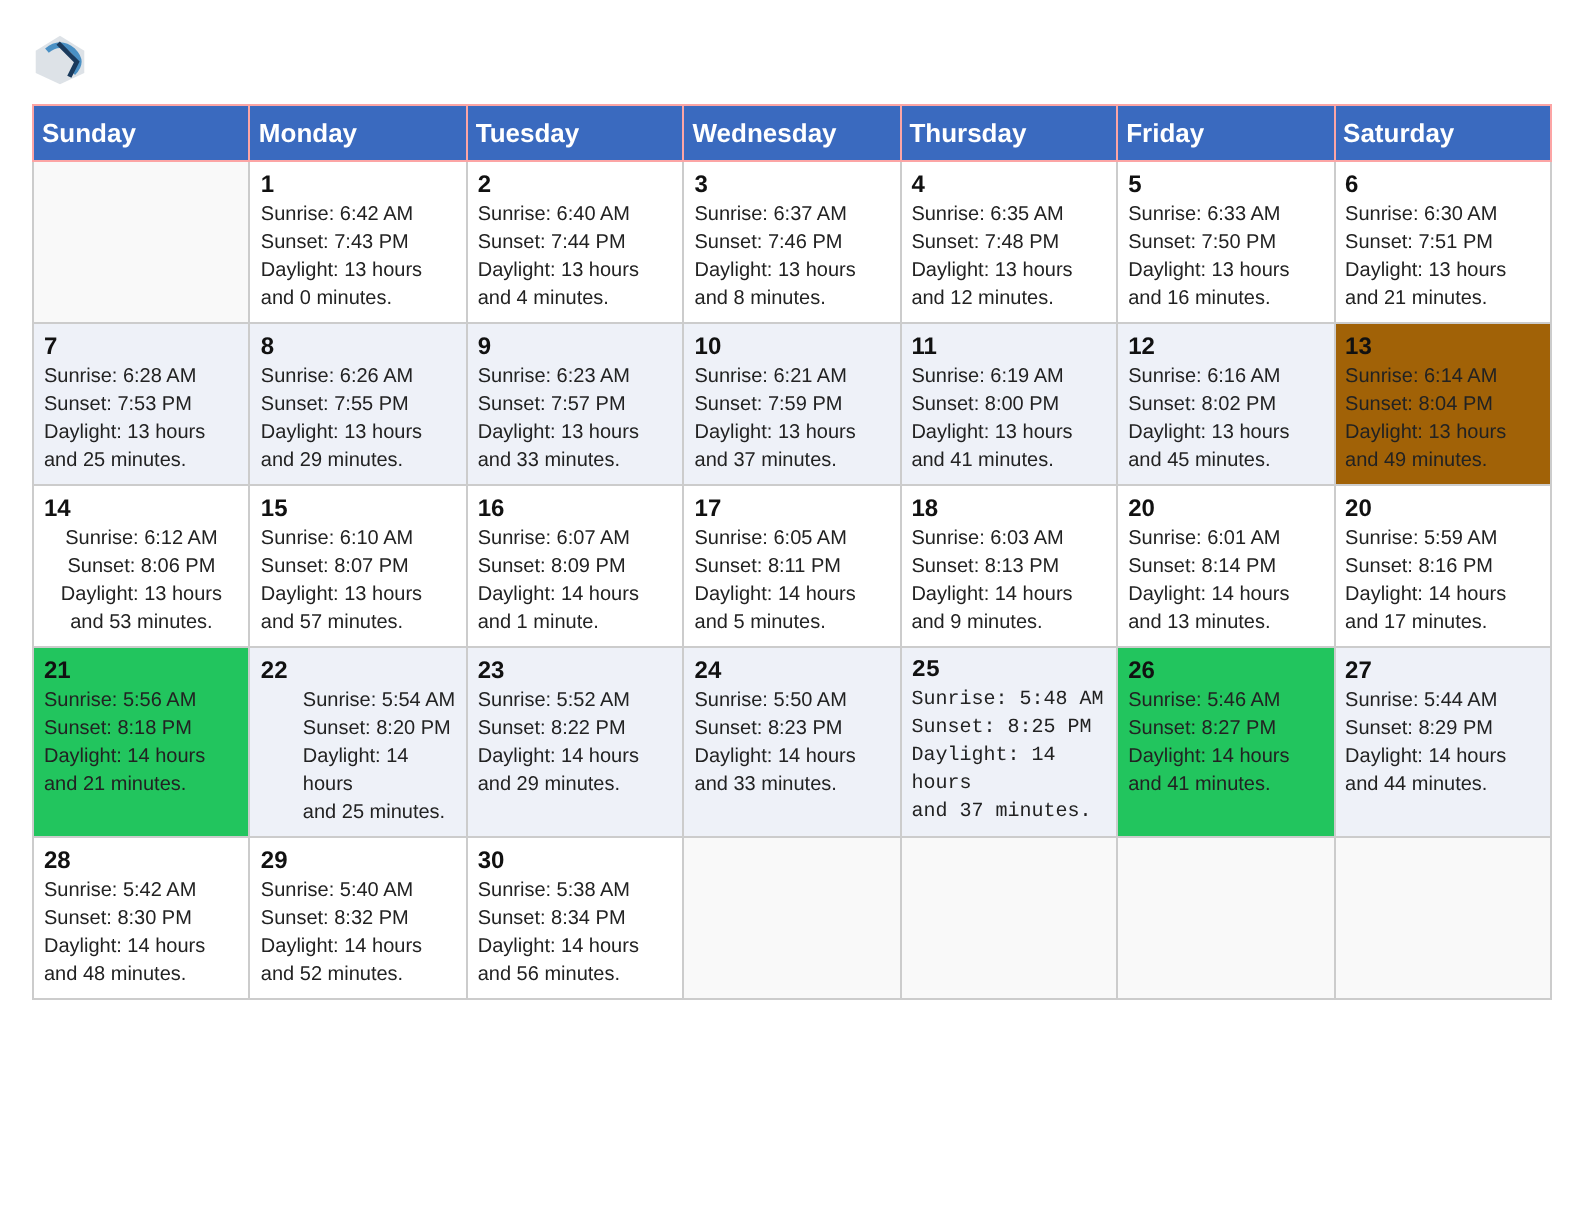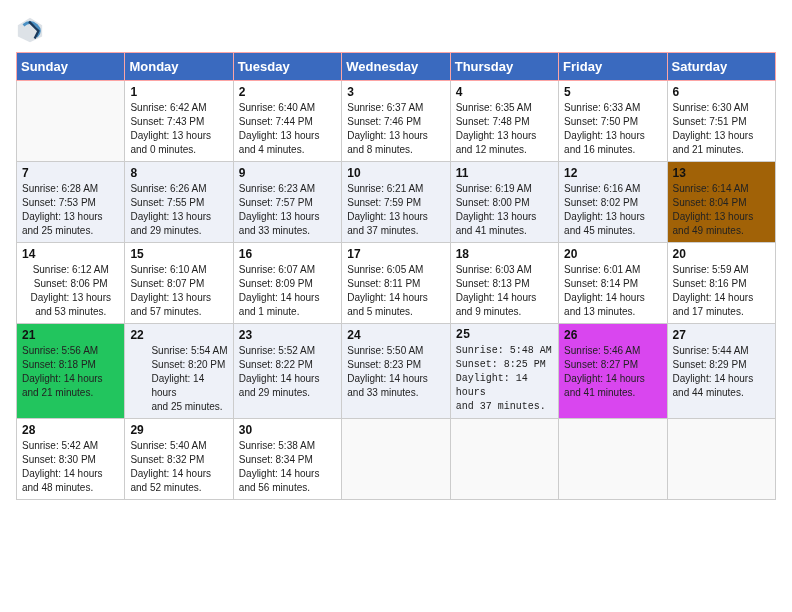--- a/index.html
+++ b/index.html
@@ -295,21 +295,21 @@
 Daylight: 14 hours
 and 33 minutes.</div>
         </td>
         <td style="background: rgb(238, 241, 248); font-family: Liberation Mono, monospace;">
           <div class="day-number">25</div>
           <div class="day-info" style="white-space: pre-line;">Sunrise: 5:48 AM
 Sunset: 8:25 PM
 Daylight: 14 hours
 and 37 minutes.</div>
         </td>
-        <td style="background: #d946ef;">
+        <td style="background: #22c55e;">
           <div class="day-number">26</div>
           <div class="day-info" style="white-space: pre-line;">Sunrise: 5:46 AM
 Sunset: 8:27 PM
 Daylight: 14 hours
 and 41 minutes.</div>
         </td>
         <td style="background: rgb(238, 241, 248);">
           <div class="day-number">27</div>
           <div class="day-info" style="white-space: pre-line;">Sunrise: 5:44 AM
 Sunset: 8:29 PM

